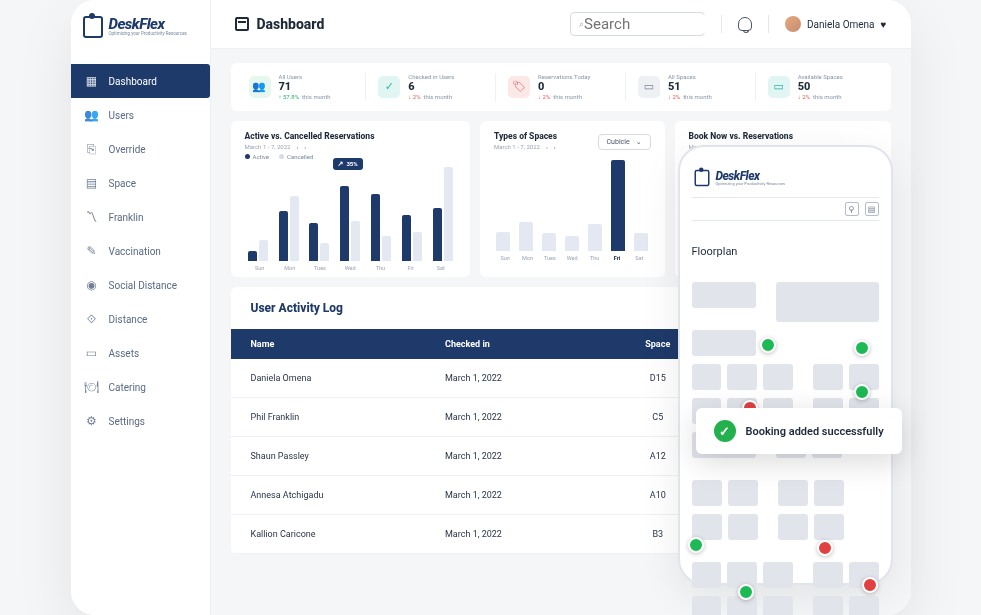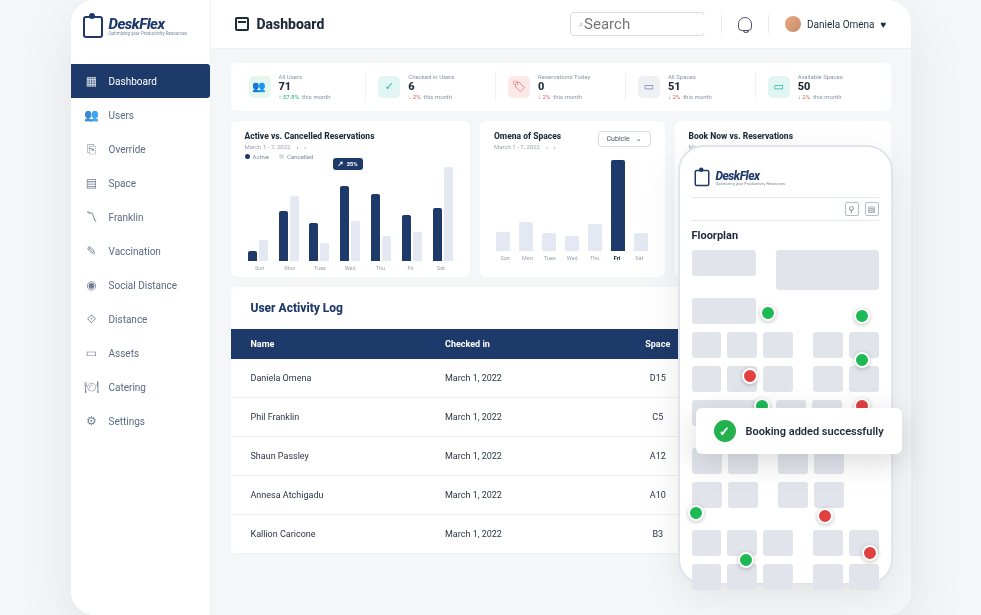--- a/index.html
+++ b/index.html
@@ -44,21 +44,21 @@
 .stat-label{font-size:6px;color:#8a95a8}
 .stat-val{font-size:11px;font-weight:800;color:#1e2a3a}
 .stat-sub{font-size:6px;color:#8a95a8;display:flex;align-items:center;gap:3px}
 .up{color:#1fb573}
 .down{color:#e35b5b}
 .charts-row{display:flex;gap:10px}
 .chart-card{background:#fff;border-radius:6px;padding:10px 14px 6px;display:flex;flex-direction:column}
 .chart-card.w1{flex:1.35}
 .chart-card.w2{flex:1}
 .chart-card.w3{flex:1.2}
-.chart-head{display:flex;justify-content:space-between;align-items:flex-start}
+.chart-head{display:flex;justify-content:space-between;align-items:flex-end}
 .chart-title{font-size:8.5px;font-weight:800;color:#1e2a3a}
 .chart-sub{font-size:6px;color:#9aa3b5;margin-top:2px;display:flex;align-items:center;gap:6px}
 .chart-sub .nav-arr{cursor:pointer;color:#6a7a95}
 .legend{display:flex;gap:10px;font-size:6px;color:#7a8aa0;margin-top:3px}
 .legend .dot{width:5px;height:5px;border-radius:50%;display:inline-block;margin-right:3px;vertical-align:middle}
 .dot.dark{background:#1e3a6a}
 .dot.light{background:#d6dde9}
 .dropdown{border:1px solid #d6dae2;border-radius:4px;padding:3px 8px;font-size:7px;color:#4a5568;display:flex;align-items:center;gap:6px}
 .bars{display:flex;align-items:flex-end;gap:4px;height:95px;margin-top:6px}
 .bar-group{flex:1;display:flex;gap:2px;align-items:flex-end;justify-content:center}
@@ -77,21 +77,21 @@
 .table-row{display:flex;border-bottom:1px solid #eef0f4;font-size:9px;color:#2a3548;padding:14px 20px}
 .col-name{flex:1.6}
 .col-checkin,.col-checkout{flex:1.3}
 .col-space{flex:0.9;text-align:center}
 .phone{position:absolute;right:18px;top:145px;width:215px;height:440px;background:#fff;border-radius:26px;border:2px solid #e1e4eb;box-shadow:0 12px 40px rgba(0,0,0,0.08);padding:10px 12px;display:flex;flex-direction:column}
 .phone-brand{display:flex;align-items:center;gap:4px;margin-top:10px}
 .phone-brand .brand-name{font-size:12px}
 .phone-brand .brand-sub{font-size:4px}
 .phone-icobar{display:flex;justify-content:flex-end;gap:6px;margin-top:8px;border-top:1px solid #e3e7ee;border-bottom:1px solid #e3e7ee;padding:4px 0}
 .phone-ico{width:14px;height:14px;border:1px solid #b6bdca;border-radius:2px;font-size:8px;display:flex;align-items:center;justify-content:center;color:#6a7588}
-.phone-title{font-size:11px;font-weight:700;color:#1e2a3a;margin:8px 0}
+.phone-title{font-size:11px;font-weight:400;color:#1e2a3a;margin:24px 0}
 .floorplan{display:flex;flex-direction:column;gap:8px;position:relative;flex:1}
 .fp-row{display:flex;gap:6px}
 .block{background:#e1e4eb;border-radius:3px}
 .b-s{width:30px;height:26px}
 .b-m{width:64px;height:26px}
 .b-xw{width:100px;height:40px}
 .spacer-col{width:8px}
 .marker{position:absolute;width:16px;height:16px;border-radius:50%;border:2px solid #fff;box-shadow:0 1px 4px rgba(0,0,0,0.25)}
 .marker.green{background:#1db954}
 .marker.red{background:#e04040}
@@ -296,21 +296,21 @@
                 <span>Wed</span>
                 <span>Thu</span>
                 <span>Fri</span>
                 <span>Sat</span>
               </div>
           </div>
 
           <div class="chart-card w2">
             <div class="chart-head">
               <div>
-                <div class="chart-title">Omena of Spaces</div>
+                <div class="chart-title">Types of Spaces</div>
                 <div class="chart-sub">
                     <span>March 1 - 7, 2022</span>
                     <span class="nav-arr">‹</span>
                     <span class="nav-arr">›</span>
                   </div>
               </div>
               <div class="dropdown">
                   <span>Cubicle</span>
                   <span>⌄</span>
                 </div>

